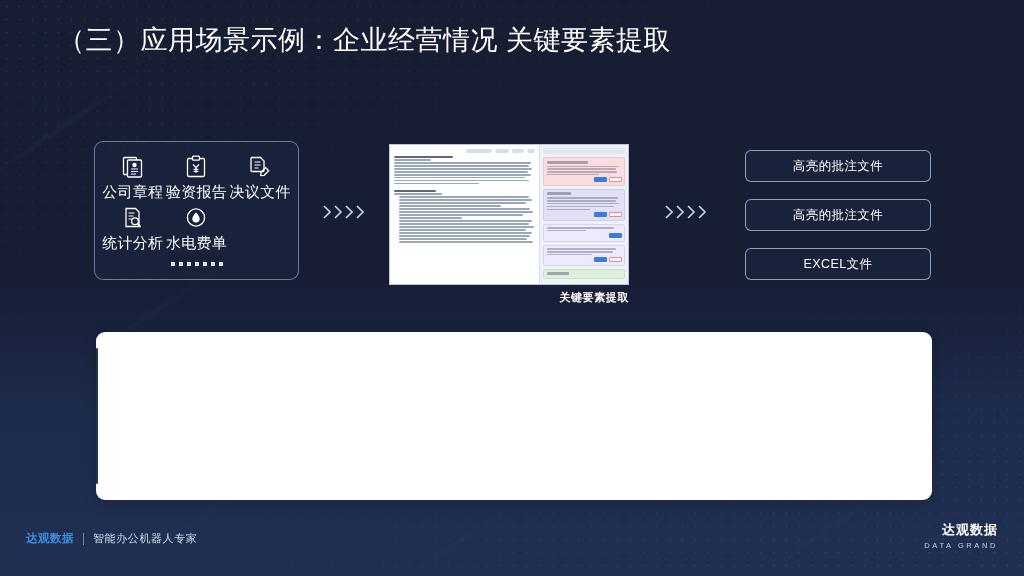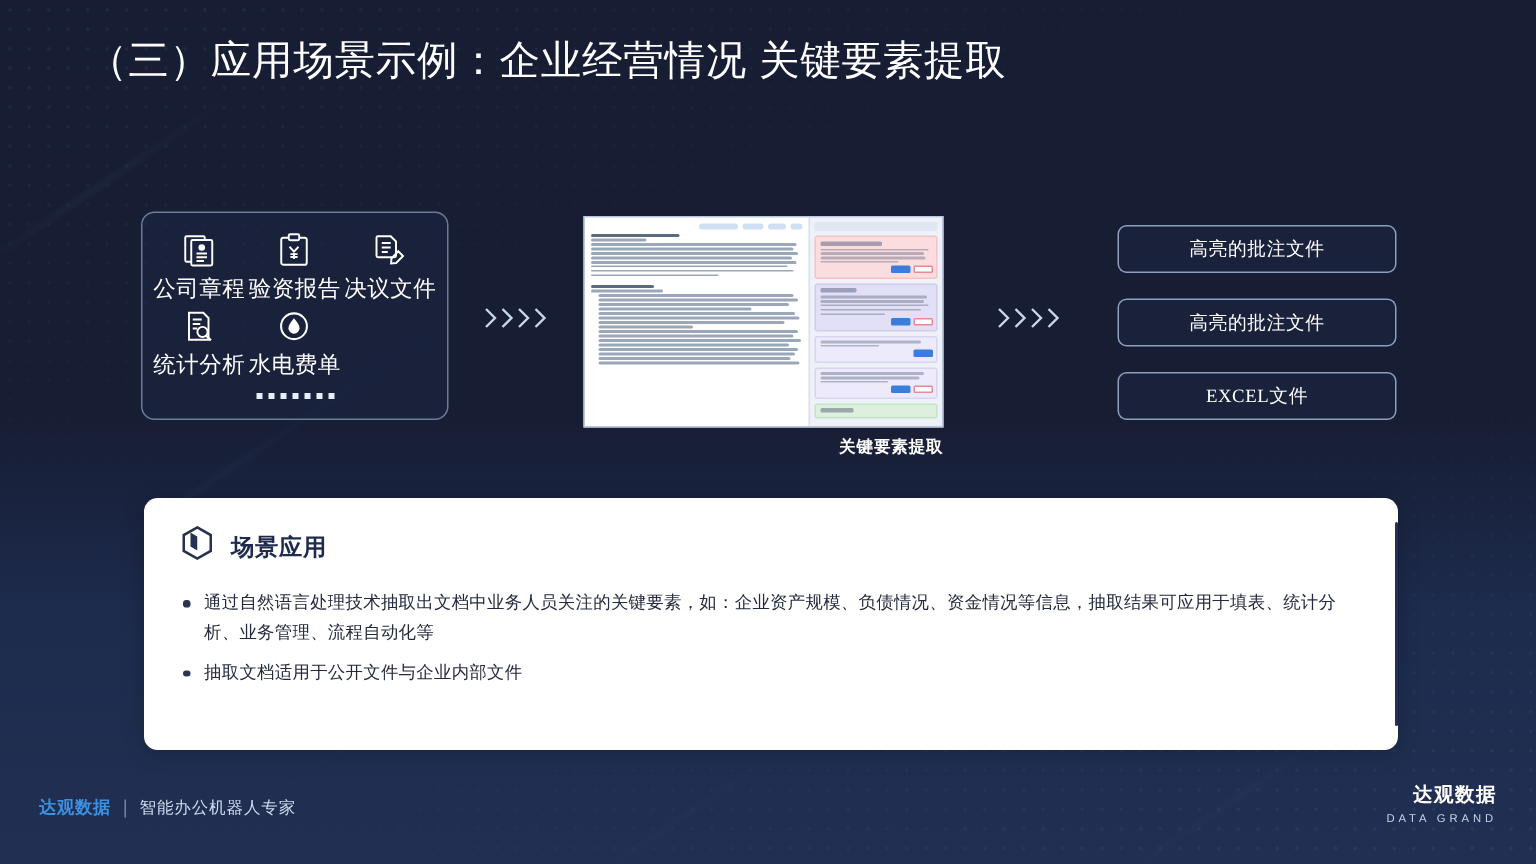--- a/index.html
+++ b/index.html
@@ -90,21 +90,21 @@
   .card-line { height:1.5px; background:rgba(90,100,125,.42); border-radius:1px; margin-bottom:1.3px; }
   .card-btns { display:flex; gap:2px; justify-content:flex-end; margin-top:2px; }
   .btn-b { width:13px; height:5px; background:#3b7ddd; border-radius:1px; }
   .btn-r { width:13px; height:5px; background:#fff; border:1px solid #e98a93; border-radius:1px; }
   .shot-cap {
     position:absolute; left:389px; top:290px; width:240px; text-align:right;
     font-size:11px; font-weight:bold; color:#ffffff; letter-spacing:.6px;
   }
 
   
-  .outs { position:absolute; left:745px; top:150px; display:flex; flex-direction:column; gap:17px;font-family:Liberation Serif, serif; }
+  .outs { position:absolute; left:745px; top:150px; display:flex; flex-direction:column; gap:17px; }
   .pill {
     width:186px; height:32px; border:1px solid rgba(180,200,235,.75); border-radius:6px;
     display:flex; align-items:center; justify-content:center;
     font-size:12.5px; color:#ffffff; letter-spacing:.4px;
     background:rgba(34,48,83,.25);
   }
 
   
   .panel {
     position:absolute; left:96px; top:332px; width:836px; height:168px;
@@ -339,35 +339,20 @@
   </div>
 
   <div class="outs">
     <div class="pill">高亮的批注文件</div>
     <div class="pill">高亮的批注文件</div>
     <div class="pill">EXCEL文件</div>
   </div>
 
   <div class="panel">
 
-    <div class="col">
-      <div class="col-head">
-        <span>
-          <svg width="23" height="25" viewBox="0 0 23 25" fill="none" stroke="#26304f" stroke-width="1.7">
-            <path d="M11.5 1.6l9 5.1v10.6l-9 5.1-9-5.1V6.7z"></path>
-            <path d="M11.5 7.6v9.4M11.5 7.6l-4.5-2.6v9.3l4.5 2.7z" fill="#26304f" stroke="none"></path>
-          </svg>
-        </span>
-        <span class="ttl">场景应用</span>
-      </div>
-      <ul class="bullets">
-        <li>通过自然语言处理技术抽取出文档中业务人员关注的关键要素，如：企业资产规模、负债情况、资金情况等信息，抽取结果可应用于填表、统计分析、业务管理、流程自动化等</li>
-        <li>抽取文档适用于公开文件与企业内部文件</li>
-      </ul>
-    </div>
 
     <div class="divider"></div>
 
 
   </div>
 
   <div class="footer-left">
     <span class="f-brand">达观数据</span>
     <span class="f-sep"></span>
     <span class="f-tag">智能办公机器人专家</span>

